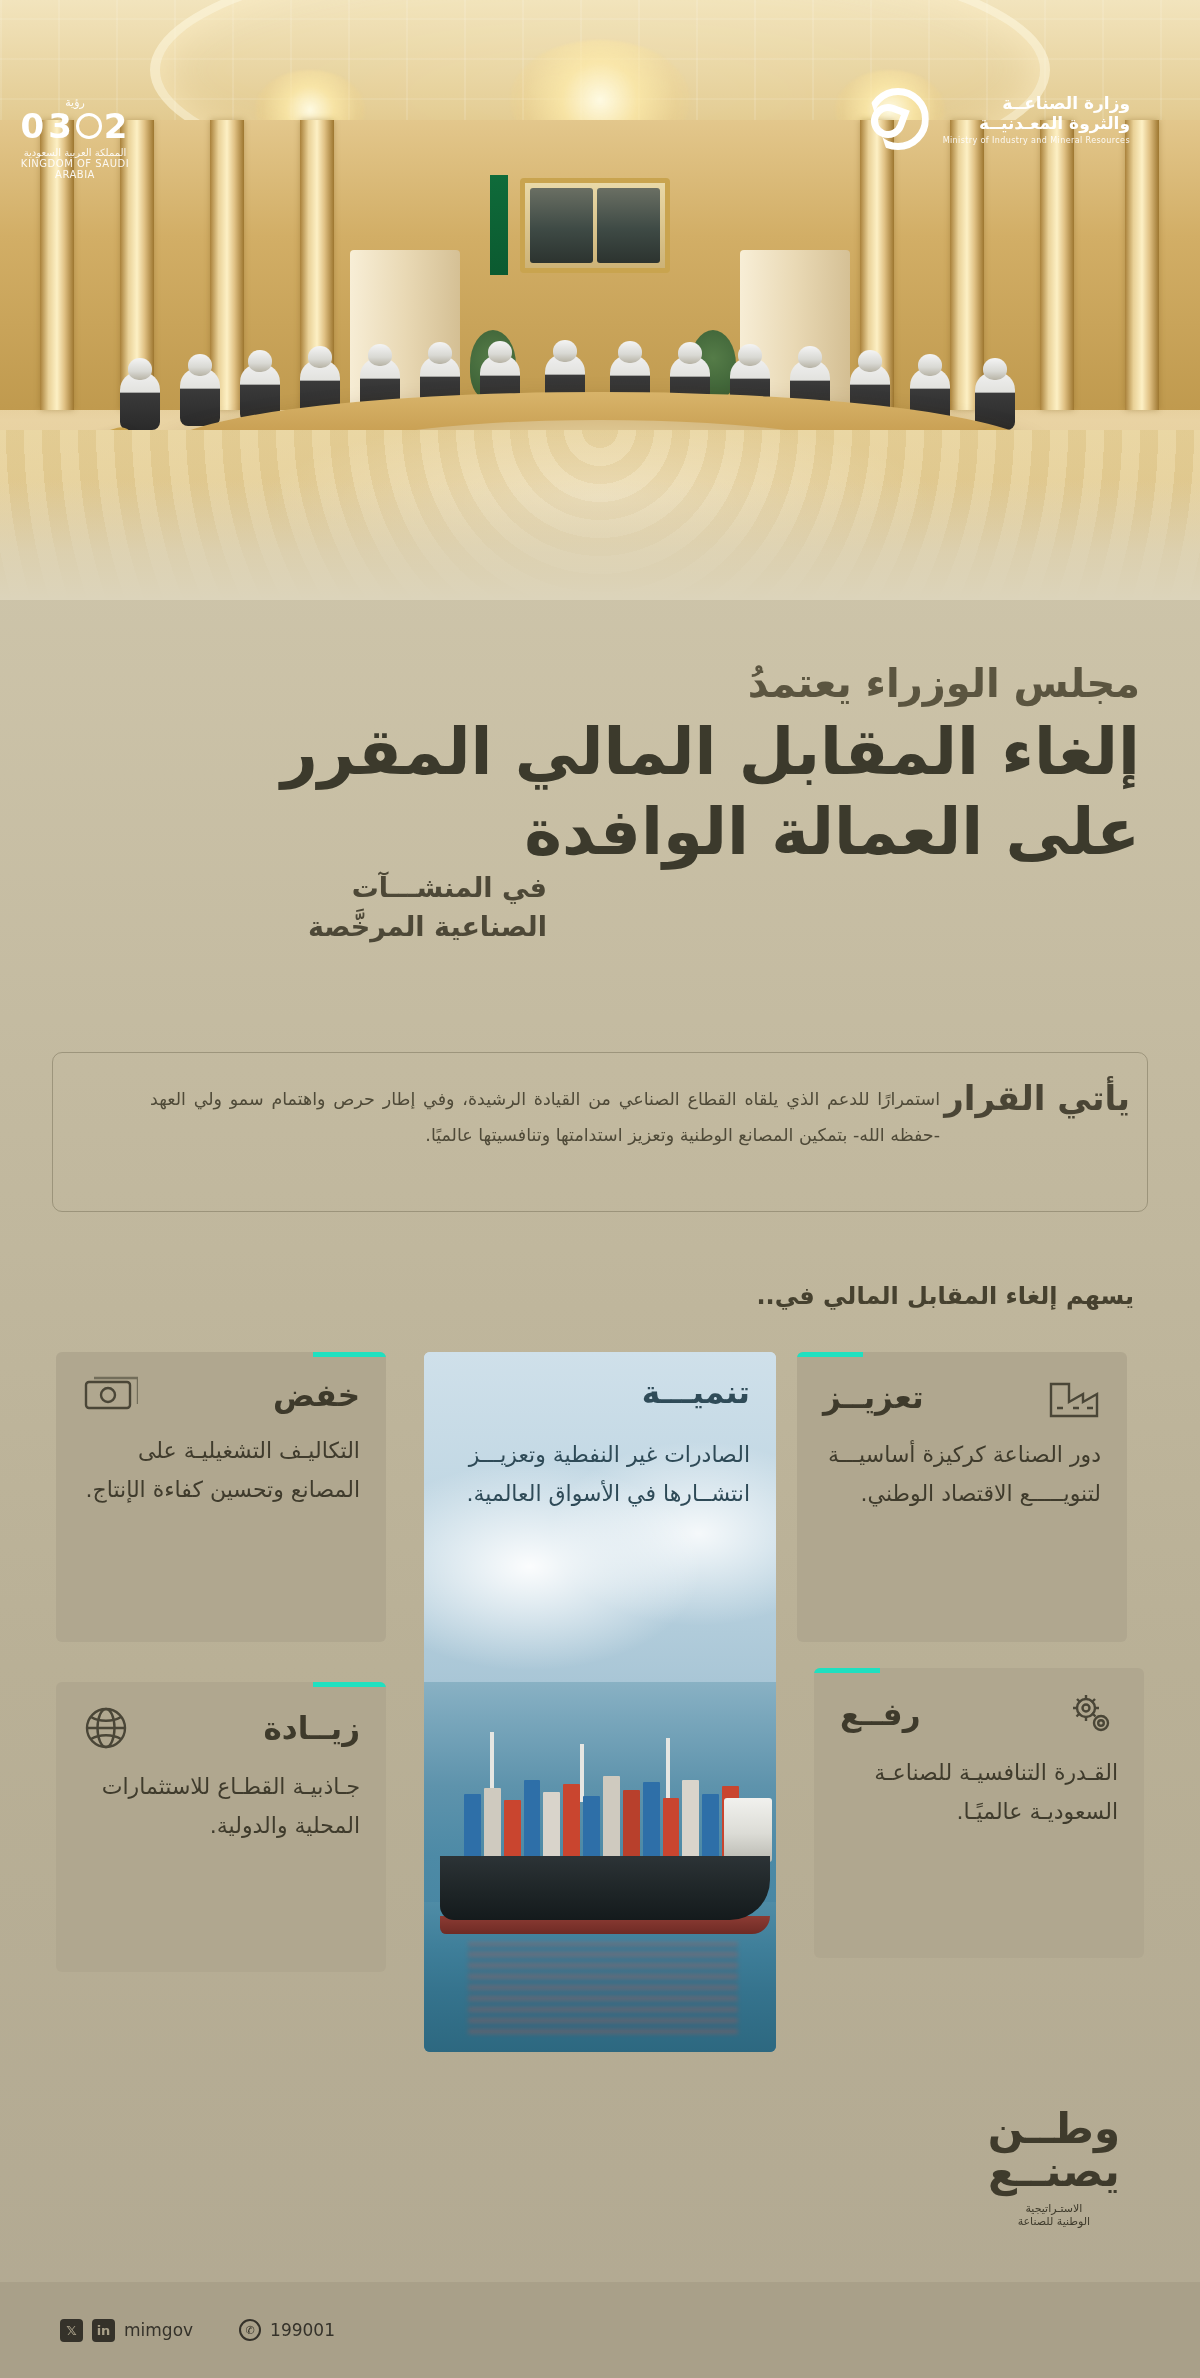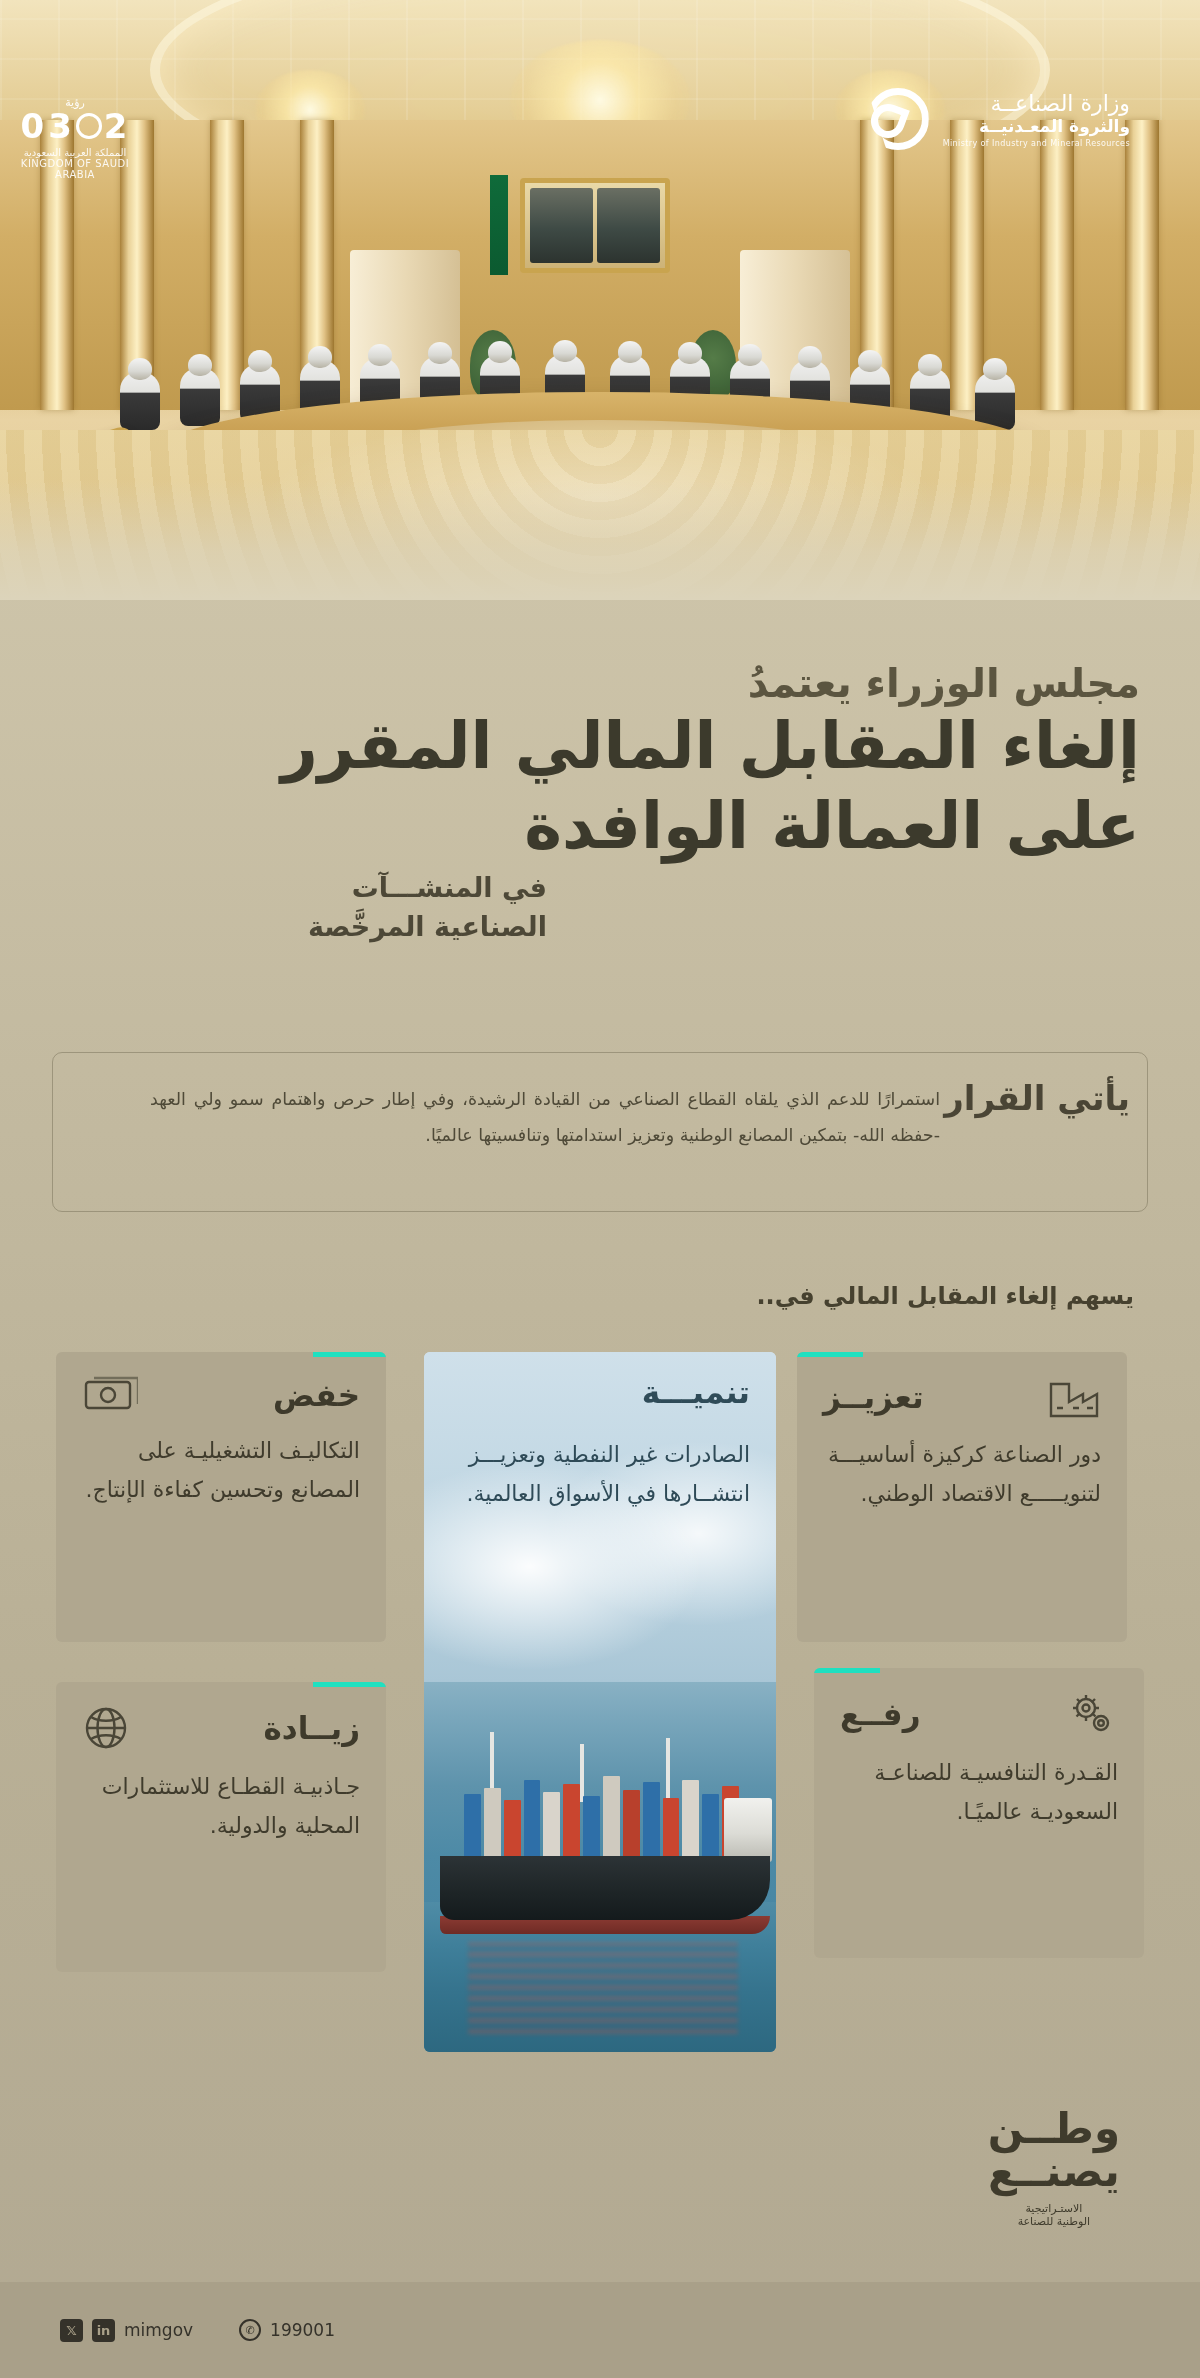--- a/index.html
+++ b/index.html
@@ -156,41 +156,41 @@
   .vision-top { font-size: 11px; letter-spacing: 1px; opacity: .95; }
   .vision-num { font-size: 34px; font-weight: 700; letter-spacing: 2px; line-height: 1; display:flex; align-items:center; justify-content:center; gap:2px;}
   .vision-sub { font-size: 10px; letter-spacing: .5px; margin-top: 4px; opacity:.9; }
   .v-ring { width: 26px; height: 26px; border: 3px solid #fff; border-radius: 50%; display:inline-block; }
 
   .ministry {
     position: absolute; top: 88px; right: 70px;
     display: flex; align-items: center; gap: 14px; color: #fff;
     text-align: right;
   }
-  .ministry-txt-ar1 { font-size: 22px; font-weight: 400; letter-spacing: 1px; }
+  .ministry-txt-ar1 { font-size: 17px; font-weight: 700; letter-spacing: 1px; }
   .ministry-txt-ar2 { font-size: 17px; font-weight: 700; letter-spacing: 1px; }
   .ministry-txt-en { font-size: 8px; letter-spacing: .4px; opacity: .9; margin-top: 3px;}
   .ministry-mark { width: 62px; height: 62px; position: relative; }
   .ministry-mark .o {
     position:absolute; inset:0; border: 7px solid #ffffff; border-radius: 50%;
     clip-path: polygon(0 0, 100% 0, 100% 100%, 32% 100%);
   }
   .ministry-mark .s {
     position:absolute; left: 4px; top: 16px; width: 34px; height: 34px;
     border: 7px solid #ffffff; border-radius: 50% 0 50% 50%;
     transform: rotate(20deg);
   }
 
   
   .headline {
     position: absolute; top: 660px; right: 60px; width: 1020px;
     text-align: right; color: #4a4535;
   }
   .h-kicker { font-size: 40px; font-weight: 700; color: #5b5540; letter-spacing: 0px; }
-  .h-main1 { font-size: 64px; font-weight: 700; color: #3c3a2c; line-height: 1.25; margin-top: 0;}
+  .h-main1 { font-size: 64px; font-weight: 700; color: #3c3a2c; line-height: 1.25; margin-top: 6px;}
   .h-main2 { font-size: 64px; font-weight: 700; color: #3c3a2c; line-height: 1.25; }
   .h-tail {
     position:absolute; right: 593px; top: 208px; width: 290px;
     font-size: 27px; line-height: 1.45; color: #4d4837; font-weight: 600;
   }
 
   
   .decision-label {
     position: absolute; top: 1078px; right: 70px;
     font-size: 34px; font-weight: 700; color: #4a4staticfix;

